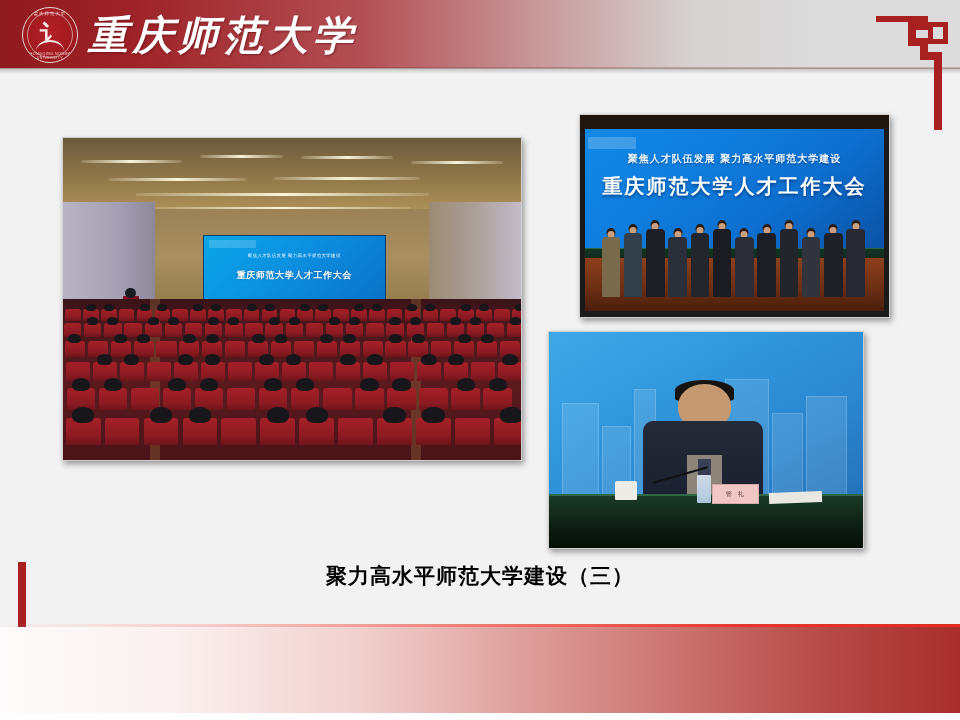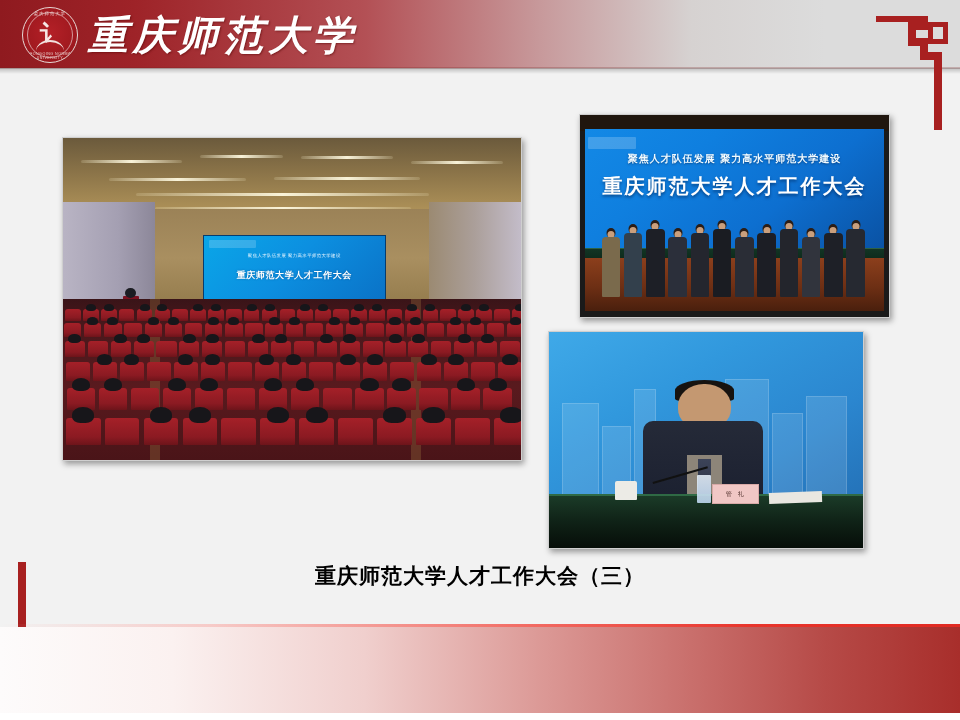--- a/index.html
+++ b/index.html
@@ -728,21 +728,21 @@
     <div class="spk-mic"></div>
     <div class="spk-table"></div>
     <div class="spk-cup"></div>
     <div class="spk-bottle"></div>
     <div class="spk-namecard">
       <div class="nc-text">管  礼</div>
     </div>
     <div class="spk-papers"></div>
   </div>
 
-  <div class="caption">重庆师范大学人才工作大会（三）</div>
+  <div class="caption">聚力高水平师范大学建设（三）</div>
 
   <div class="corner-bl">
     <svg width="86" height="130" viewBox="0 0 86 130">
       <path d="M8,0 L16,0 L16,92 L30,92 L30,106 L42,106 L42,118 L86,118 L86,126 L34,126 L34,112 L22,112 L22,100 L8,100 Z" fill="#a82020"></path>
       <rect x="14" y="100" width="22" height="22" fill="#a82020"></rect>
       <rect x="19" y="105" width="11" height="12" fill="#f7eceb"></rect>
     </svg>
   </div>
 
   <div class="footer-line"></div>

